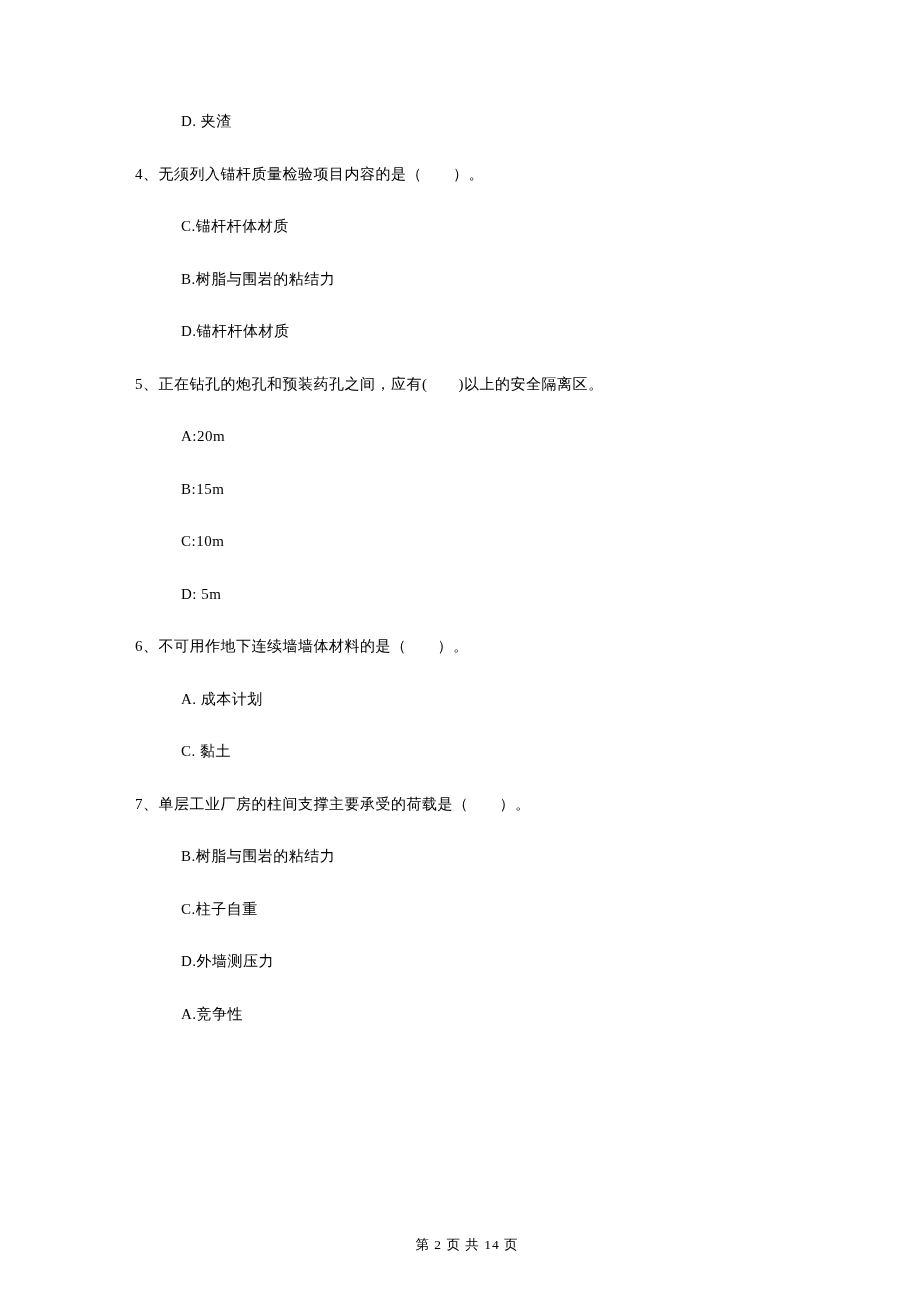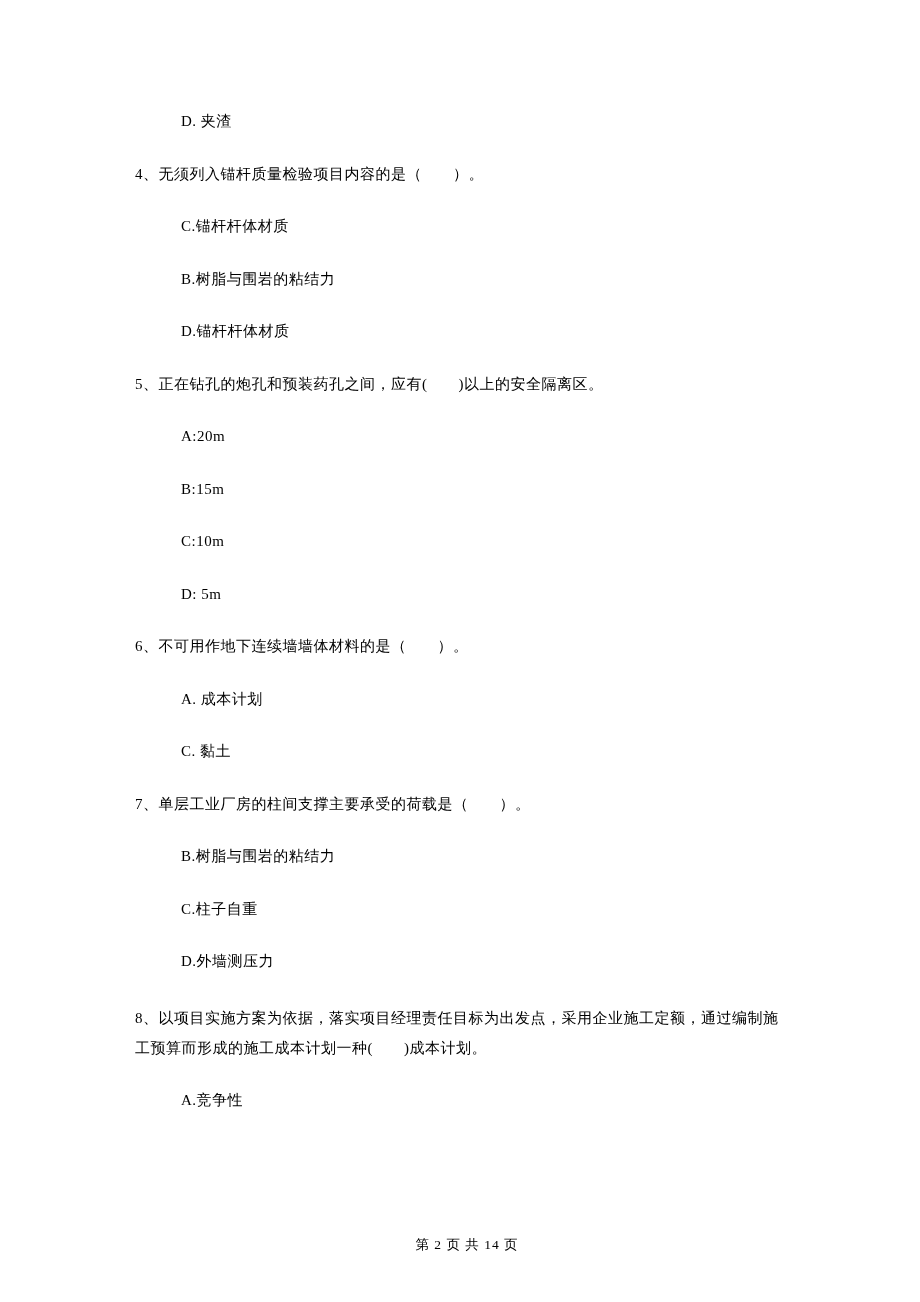--- a/index.html
+++ b/index.html
@@ -67,18 +67,17 @@
 
   <div class="question-line">6、不可用作地下连续墙墙体材料的是（　　）。</div>
   <div class="option-line">A. 成本计划</div>
   <div class="option-line">C. 黏土</div>
 
   <div class="question-line">7、单层工业厂房的柱间支撑主要承受的荷载是（　　）。</div>
   <div class="option-line">B.树脂与围岩的粘结力</div>
   <div class="option-line">C.柱子自重</div>
   <div class="option-line">D.外墙测压力</div>
 
-  <div class="question-line-multi">8、以项目实施方案为依据，落实项目经理责任目标为出发点，采用企业施工定额，通过编制施工预算而形成的施工成本计划一种(　　)成本计划。</div>
   <div class="option-line-first">A.竞争性</div>
 
 </div>
 
 <div class="footer">第 2 页 共 14 页</div>
 
 </body></html>

